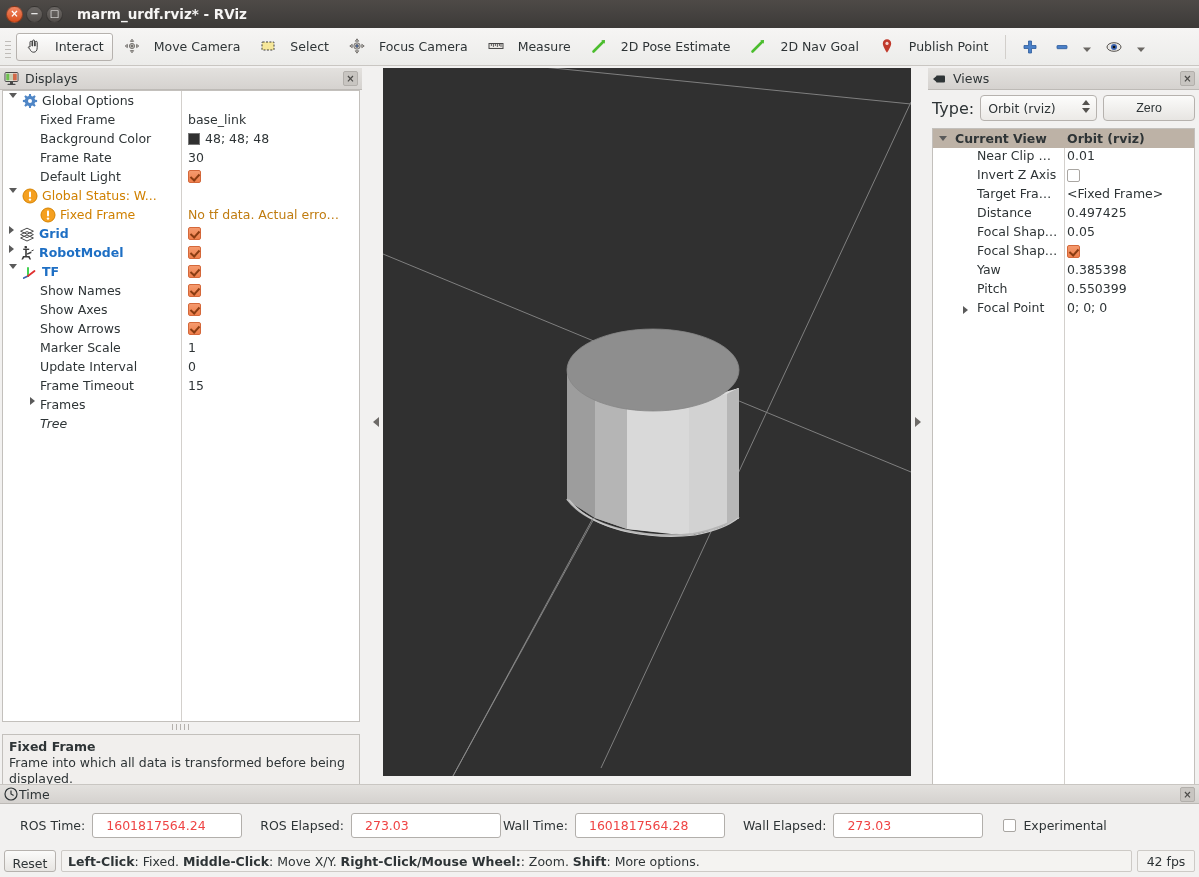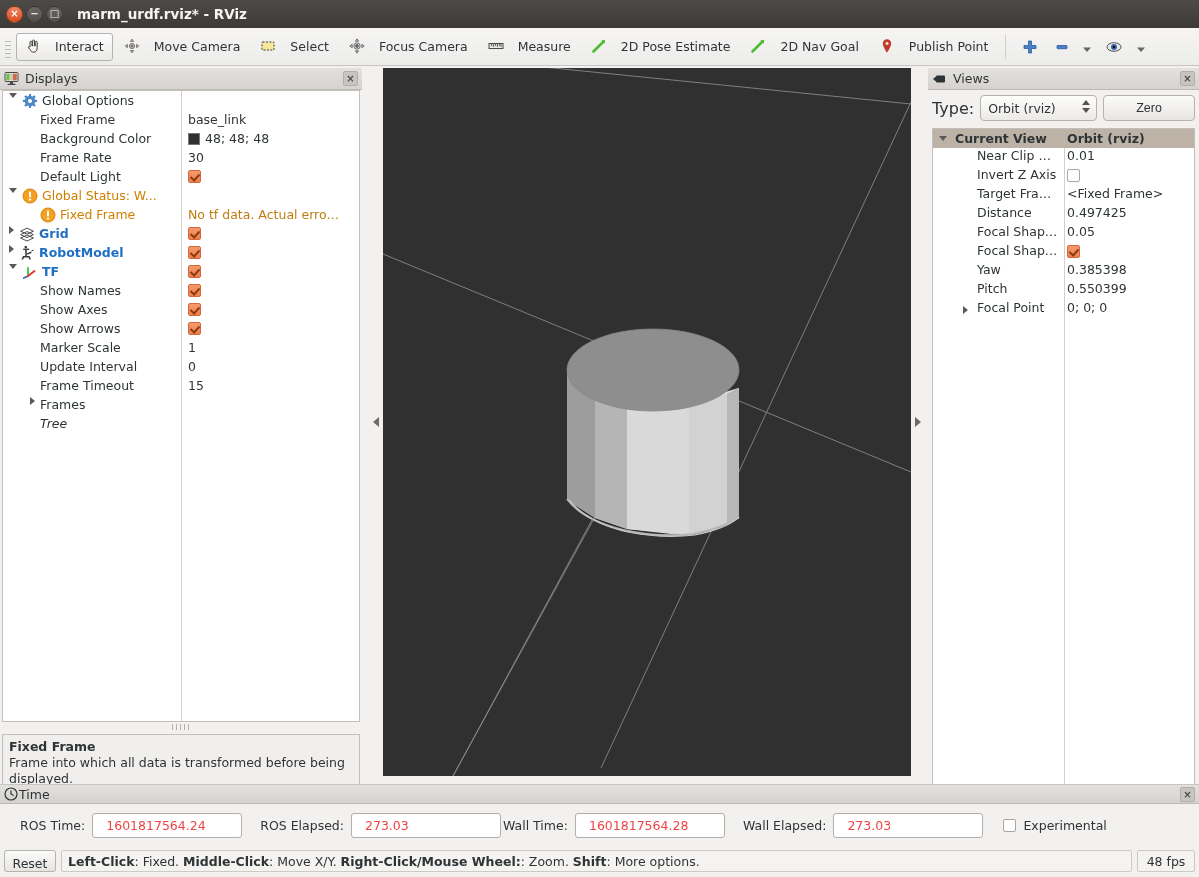--- a/index.html
+++ b/index.html
@@ -819,15 +819,15 @@
 </div>
 
 <div id="statusbar">
   <div id="reset-btn">
       <span>Reset</span>
     </div>
   <div id="status-msg">
       <span id="hint-span"><span class="b">Left-Click</span><span>: Fixed. </span><span class="b">Middle-Click</span><span>: Move X/Y. </span><span class="b">Right-Click/Mouse Wheel:</span><span>: Zoom. </span><span class="b">Shift</span><span>: More options.</span></span>
     </div>
   <div id="fps-box">
-      <span>48 fps</span>
+      <span>42 fps</span>
     </div>
 </div>
 
 </body></html>

